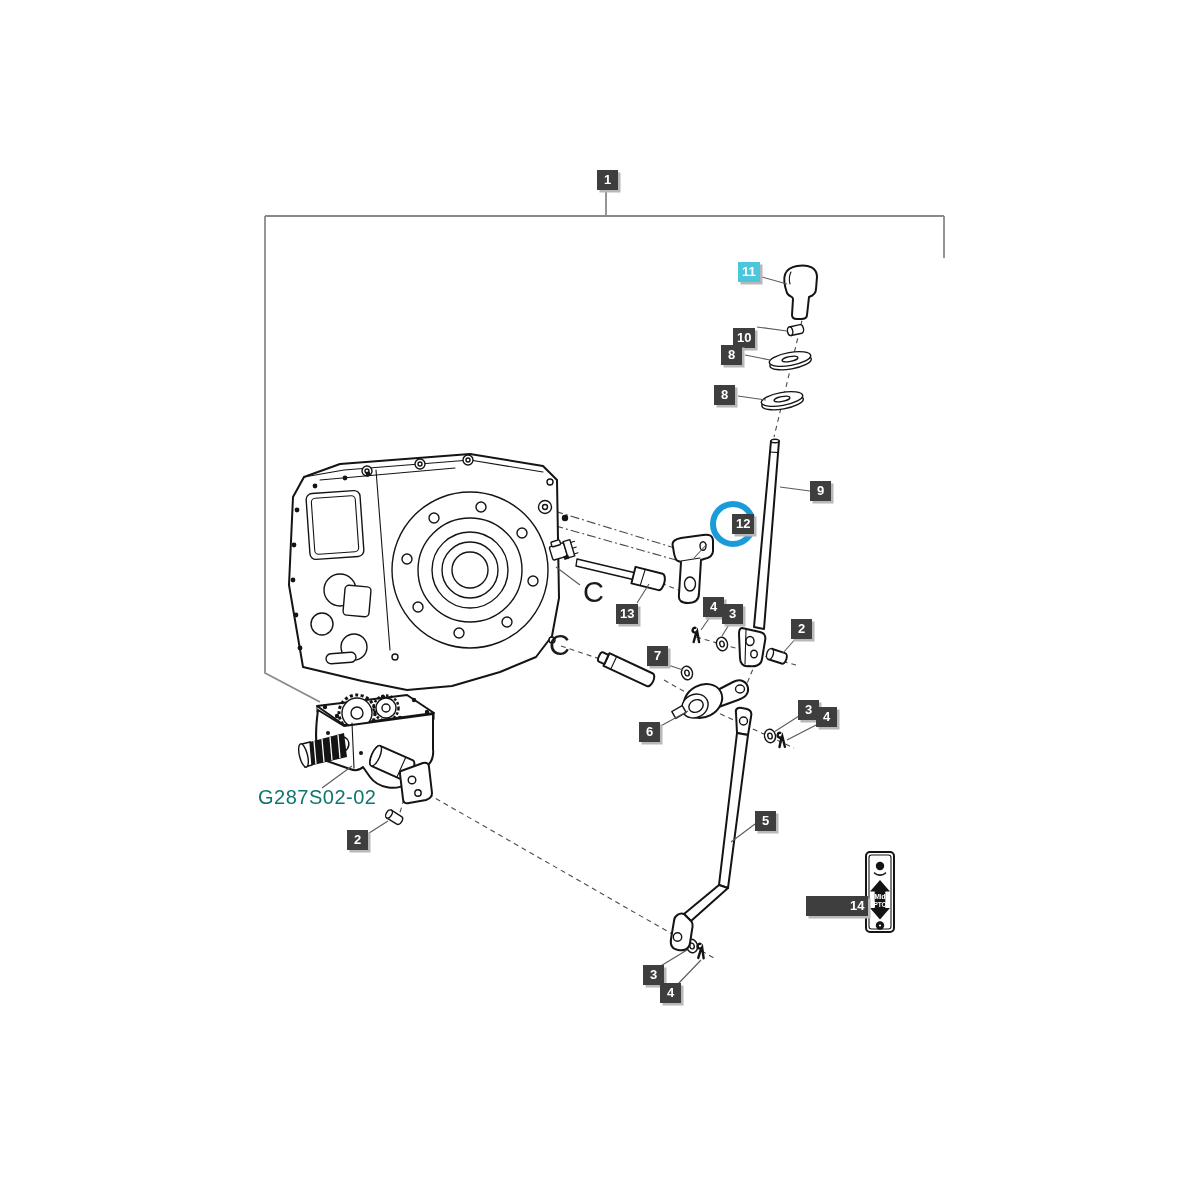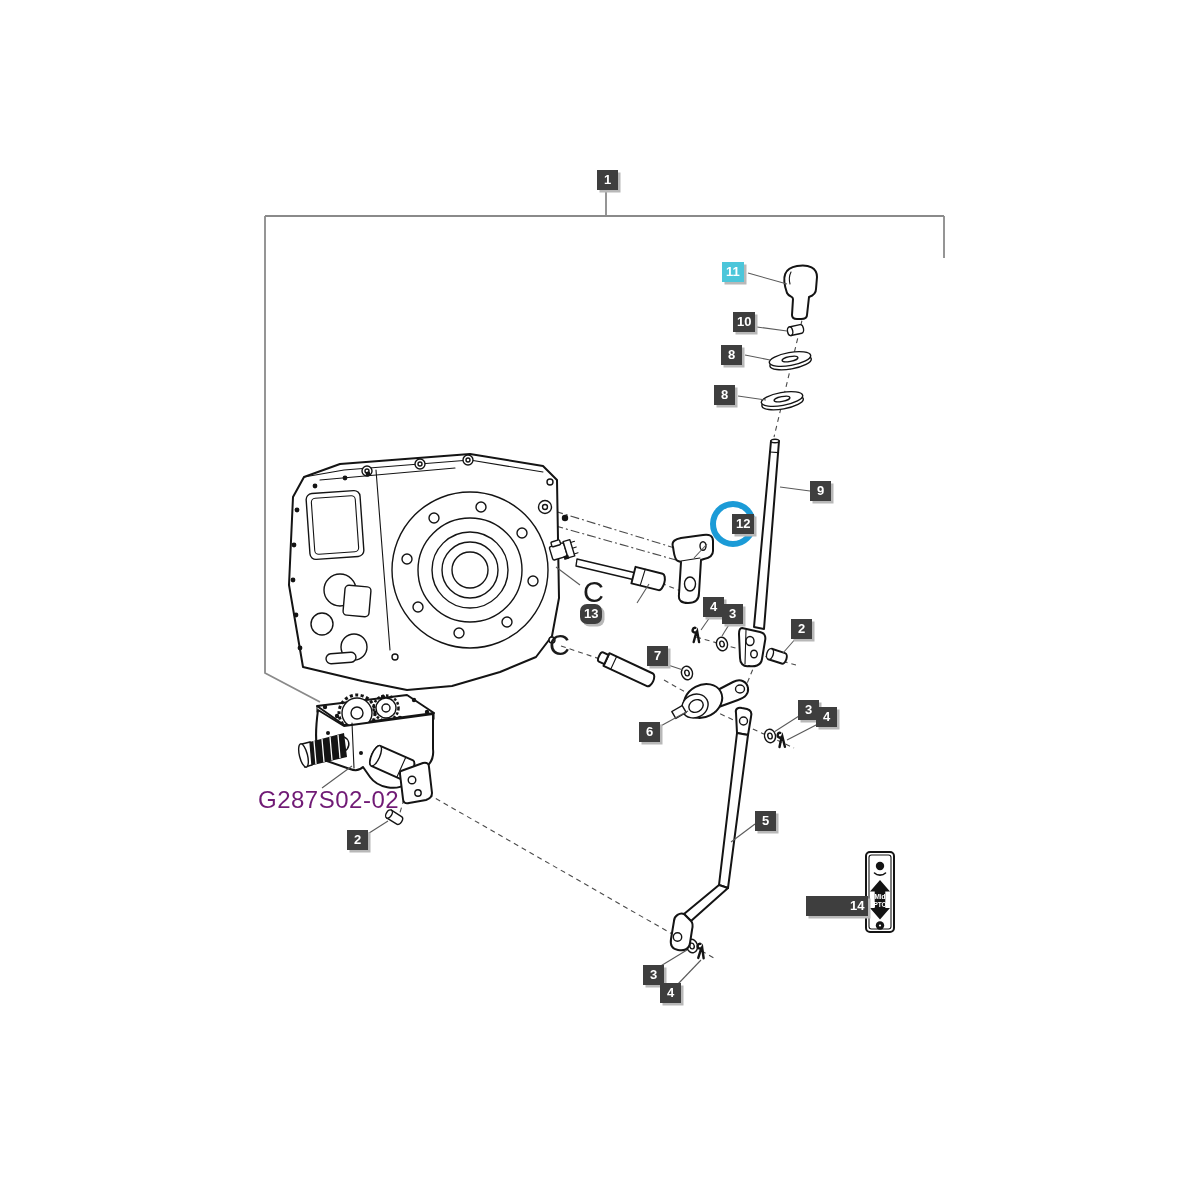--- a/index.html
+++ b/index.html
@@ -9,21 +9,21 @@
   html,body{margin:0;padding:0;background:#fff;}
   .stage{position:relative;width:1200px;height:1200px;background:#fff;overflow:hidden;
          font-family:"Liberation Sans","DejaVu Sans",sans-serif;}
   .stage svg{position:absolute;left:0;top:0;}
   .plabel{position:absolute;min-width:13px;height:17px;padding:1px 4px 2px;background:var(--label-bg);
           color:var(--label-fg);font-weight:bold;font-size:13px;line-height:17px;text-align:center;
           box-shadow:2.5px 2.5px 0 #b8b8b8;z-index:5;cursor:pointer;}
   .plabel.highlight{background:var(--hl-bg);}
   .circle12{position:absolute;width:34px;height:34px;border:6px solid var(--circle);
             border-radius:50%;z-index:4;background:transparent;}
-  .code-text{position:absolute;font-size:24px;color:#701a75;letter-spacing:0.5px;z-index:3;}
+  .code-text{position:absolute;font-size:20px;color:#0f766e;letter-spacing:0.5px;z-index:3;}
   .c-marker{position:absolute;font-size:29px;color:#1a1a1a;font-weight:400;z-index:3;}
   
   .p{fill:#fff;stroke:var(--ink);stroke-width:2;stroke-linejoin:round;stroke-linecap:round;}
   .pt{stroke-width:1.4;}
   .blk{fill:var(--ink);stroke:none;}
   .ln{fill:none;stroke:var(--ink);stroke-width:1.6;stroke-linecap:round;}
   .thin{stroke-width:1.1;}
   .leader{stroke:var(--leader);stroke-width:1.1;fill:none;}
   .bracket{stroke:#8a8a8a;stroke-width:1.8;fill:none;}
   .axis{stroke:#4a4a4a;stroke-width:1.1;fill:none;stroke-dasharray:5 4;}
@@ -295,28 +295,28 @@
   </g>
 </svg>
 
 <div class="code-text" style="left:258px;top:786px">G287S02-02</div>
 
 <div class="c-marker" style="left:583px;top:576px">C</div>
 <div class="c-marker" style="left:549px;top:629px">C</div>
 
 <div id="labels-layer">
       <div class="plabel" style="left: 597px; top: 170px;">1</div>
-      <div class="plabel highlight" style="left: 722px; top: 262px;">11</div>
-      <div class="plabel" style="left: 733px; top: 312px;">10</div>
+      <div class="plabel highlight" style="left: 738px; top: 262px;">11</div>
+      <div class="plabel" style="left: 733px; top: 328px;">10</div>
       <div class="plabel" style="left: 721px; top: 345px;">8</div>
       <div class="plabel" style="left: 714px; top: 385px;">8</div>
       <div class="plabel" style="left: 810px; top: 481px;">9</div>
       <div class="circle12" style="left: 710px; top: 501px;"></div>
       <div class="plabel" style="left: 721px; top: 514px; margin-left: 11px;">12</div>
-      <div class="plabel" style="left: 580px; top: 604px; border-radius: 7px;">13</div>
+      <div class="plabel" style="left: 616px; top: 604px;">13</div>
       <div class="plabel" style="left: 703px; top: 597px;">4</div>
       <div class="plabel" style="left: 722px; top: 604px;">3</div>
       <div class="plabel" style="left: 791px; top: 619px;">2</div>
       <div class="plabel" style="left: 647px; top: 646px;">7</div>
       <div class="plabel" style="left: 639px; top: 722px;">6</div>
       <div class="plabel" style="left: 798px; top: 700px;">3</div>
       <div class="plabel" style="left: 816px; top: 707px;">4</div>
       <div class="plabel" style="left: 755px; top: 811px;">5</div>
       <div class="plabel" style="left: 806px; top: 896px; padding-left: 44px;">14</div>
       <div class="plabel" style="left: 643px; top: 965px;">3</div>

